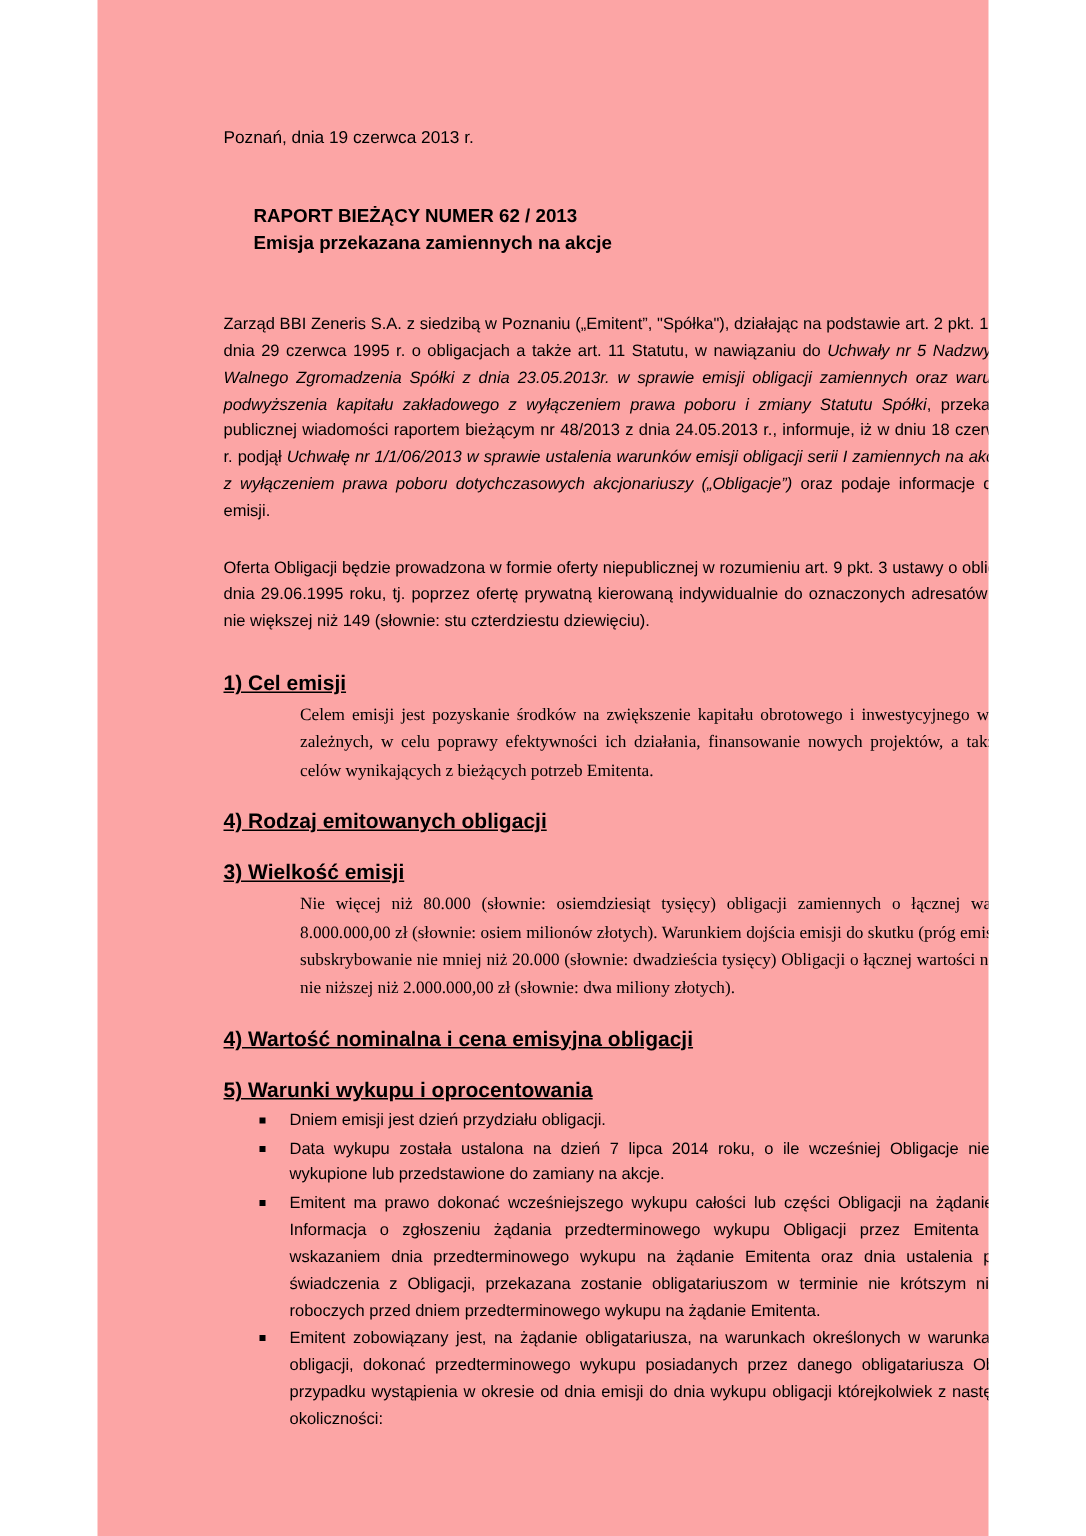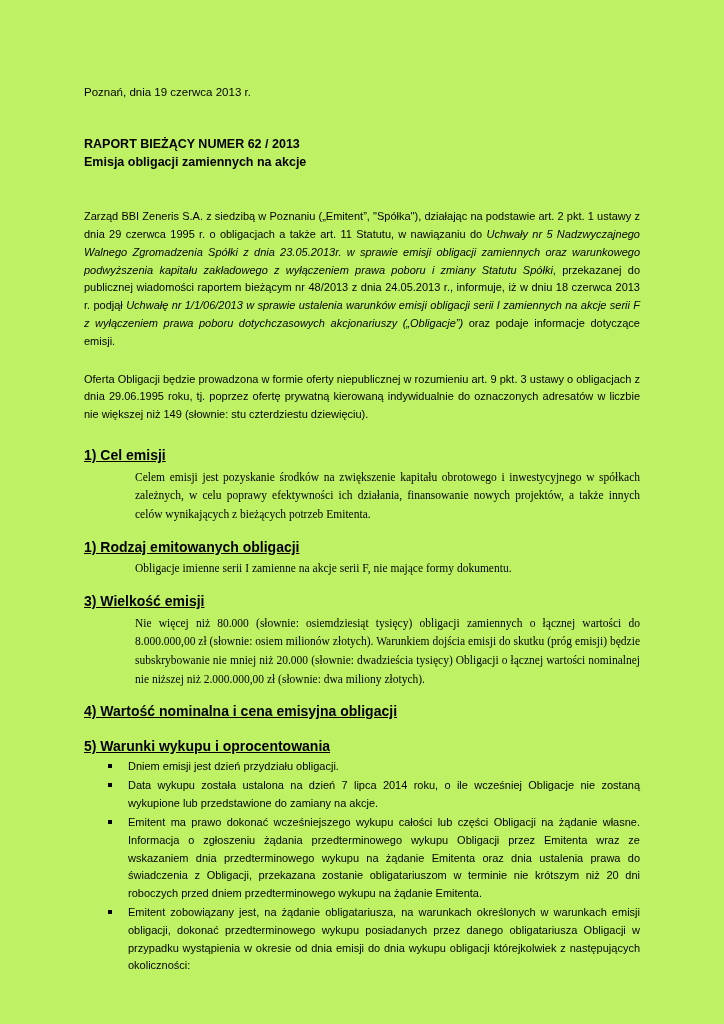--- a/index.html
+++ b/index.html
@@ -6,39 +6,40 @@
     margin: 0;
     padding: 0;
     background: #ffffff;
   }
   body {
     font-family: "Liberation Sans", sans-serif;
     color: #000000;
   }
   .page {
     position: relative;
-    width: 724px;
+    width: 594px;
     height: 1024px;
     margin: 0 auto;
-    background: #bef264;
+    background: #fca5a5;
     overflow: hidden;
   }
   .content {
     position: absolute;
     left: 84px;
     top: 84px;
     width: 556px;
   }
   .date-line {
     font-size: 11.5px;
     line-height: 1.45;
     margin-bottom: 34px;
   }
   .title-block {
     margin-bottom: 36px;
+    margin-left: 20px;
   }
   .title-line {
     font-size: 12.5px;
     font-weight: bold;
     line-height: 1.5;
   }
   .para {
     font-size: 11px;
     line-height: 1.62;
     text-align: justify;
@@ -92,35 +93,34 @@
 </head>
 <body>
 
 <div class="page">
   <div class="content">
 
     <div class="date-line">Poznań, dnia 19 czerwca 2013 r.</div>
 
     <div class="title-block">
       <div class="title-line">RAPORT BIEŻĄCY NUMER 62 / 2013</div>
-      <div class="title-line">Emisja obligacji zamiennych na akcje</div>
+      <div class="title-line">Emisja przekazana zamiennych na akcje</div>
     </div>
 
     <p class="para"><span>Zarząd BBI Zeneris S.A. z siedzibą w Poznaniu („Emitent”, "Spółka"), działając na podstawie art. 2 pkt. 1 ustawy z dnia 29 czerwca 1995 r. o obligacjach a także art. 11 Statutu, w nawiązaniu do </span><span class="it">Uchwały nr 5 Nadzwyczajnego Walnego Zgromadzenia Spółki z dnia 23.05.2013r. w sprawie emisji obligacji zamiennych oraz warunkowego podwyższenia kapitału zakładowego z wyłączeniem prawa poboru i zmiany Statutu Spółki</span><span>, przekazanej do publicznej wiadomości raportem bieżącym nr 48/2013 z dnia 24.05.2013 r., informuje, iż w dniu 18 czerwca 2013 r. podjął </span><span class="it">Uchwałę nr 1/1/06/2013 w sprawie ustalenia warunków emisji obligacji serii I zamiennych na akcje serii F z wyłączeniem prawa poboru dotychczasowych akcjonariuszy („Obligacje”)</span><span> oraz podaje informacje dotyczące emisji.</span></p>
 
     <p class="para">Oferta Obligacji będzie prowadzona w formie oferty niepublicznej w rozumieniu art. 9 pkt. 3 ustawy o obligacjach z dnia 29.06.1995 roku, tj. poprzez ofertę prywatną kierowaną indywidualnie do oznaczonych adresatów w liczbie nie większej niż 149 (słownie: stu czterdziestu dziewięciu).</p>
 
     <div class="section">
       <div class="section-title">1) Cel emisji</div>
       <div class="section-body">Celem emisji jest pozyskanie środków na zwiększenie kapitału obrotowego i inwestycyjnego w spółkach zależnych, w celu poprawy efektywności ich działania, finansowanie nowych projektów, a także innych celów wynikających z bieżących potrzeb Emitenta.</div>
     </div>
 
     <div class="section">
-      <div class="section-title">1) Rodzaj emitowanych obligacji</div>
-      <div class="section-body">Obligacje imienne serii I zamienne na akcje serii F, nie mające formy dokumentu.</div>
+      <div class="section-title">4) Rodzaj emitowanych obligacji</div>
     </div>
 
     <div class="section">
       <div class="section-title">3) Wielkość emisji</div>
       <div class="section-body">Nie więcej niż 80.000 (słownie: osiemdziesiąt tysięcy) obligacji zamiennych o łącznej wartości do 8.000.000,00 zł (słownie: osiem milionów złotych). Warunkiem dojścia emisji do skutku (próg emisji) będzie subskrybowanie nie mniej niż 20.000 (słownie: dwadzieścia tysięcy) Obligacji o łącznej wartości nominalnej nie niższej niż 2.000.000,00 zł (słownie: dwa miliony złotych).</div>
     </div>
 
     <div class="section">
       <div class="section-title">4) Wartość nominalna i cena emisyjna obligacji</div>
     </div>

